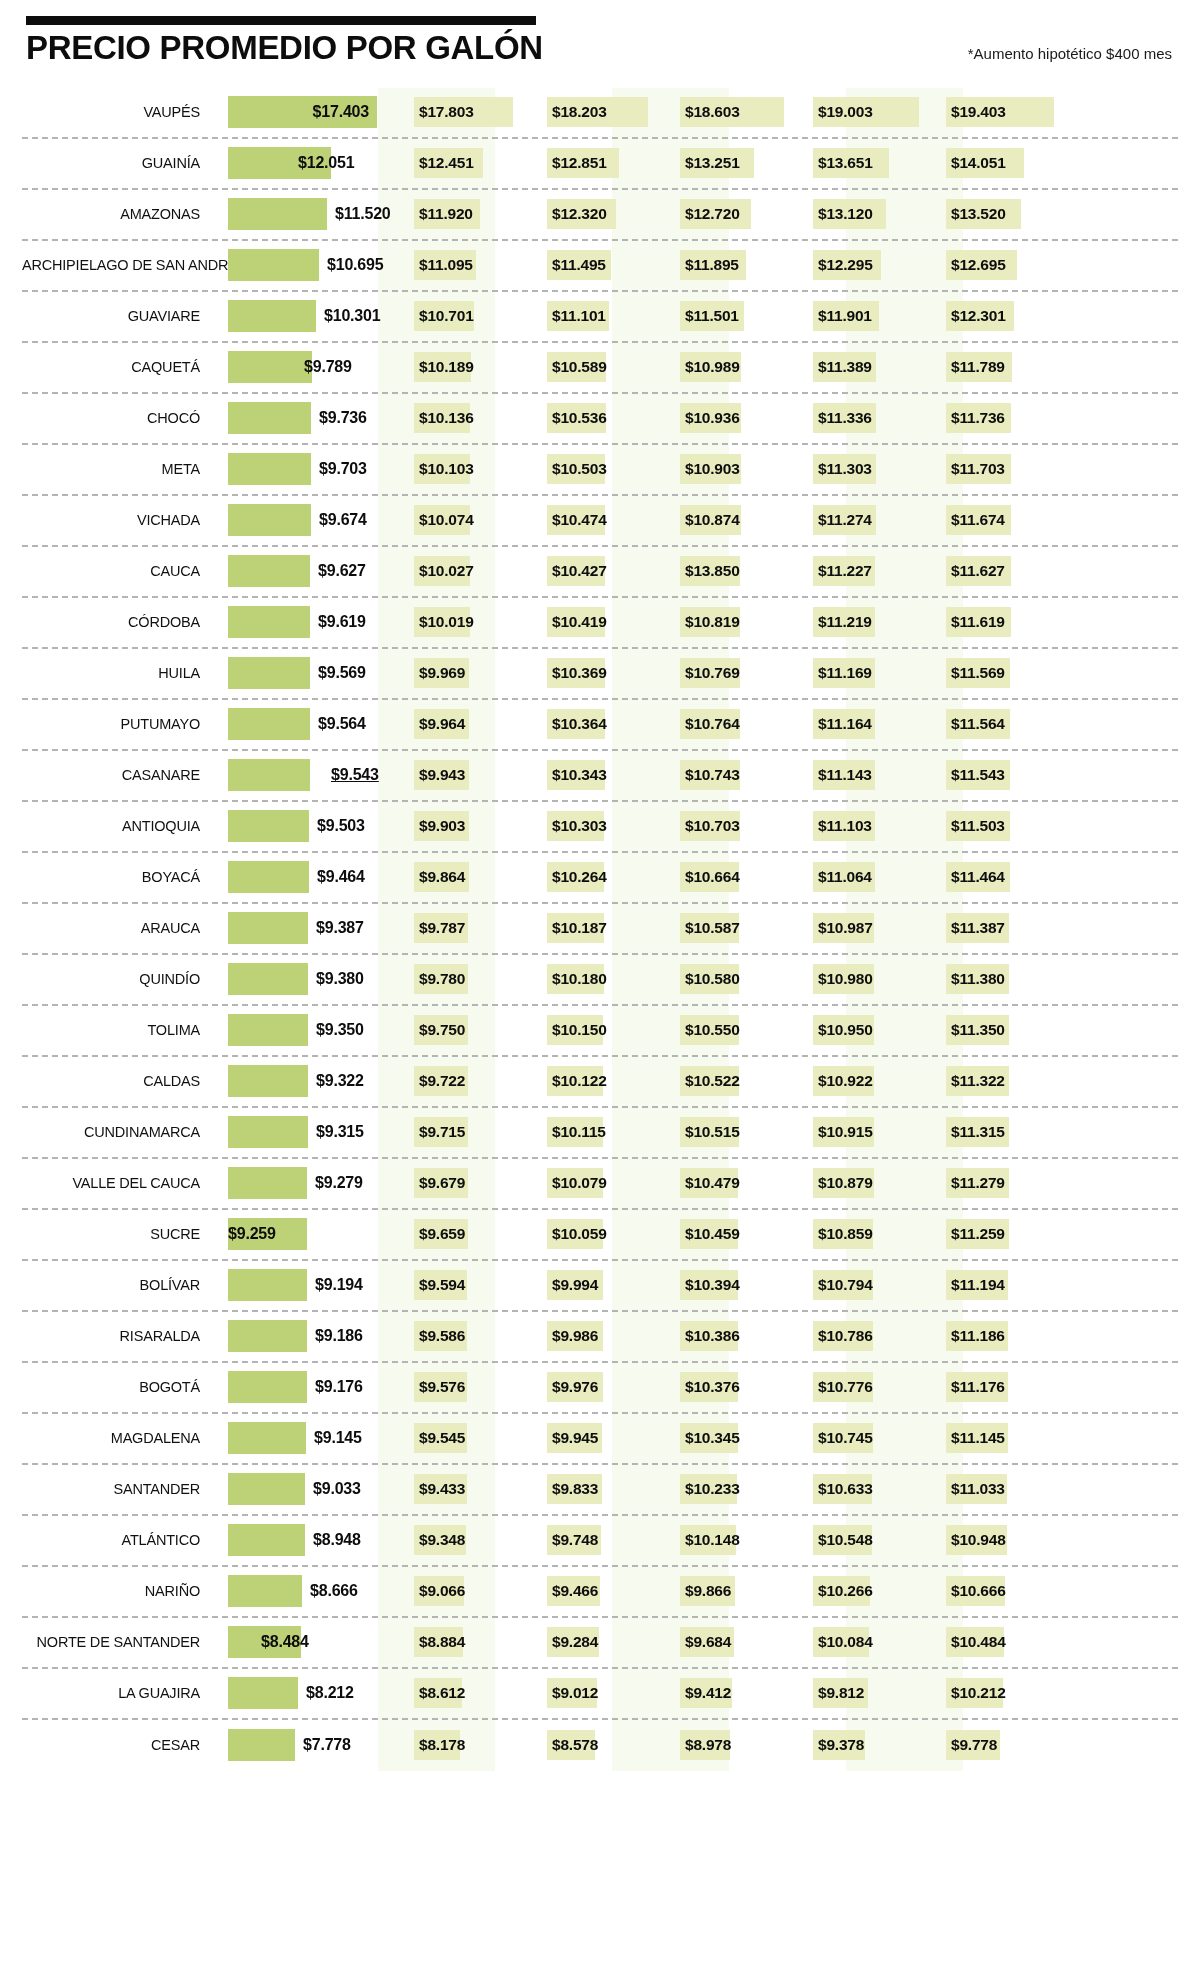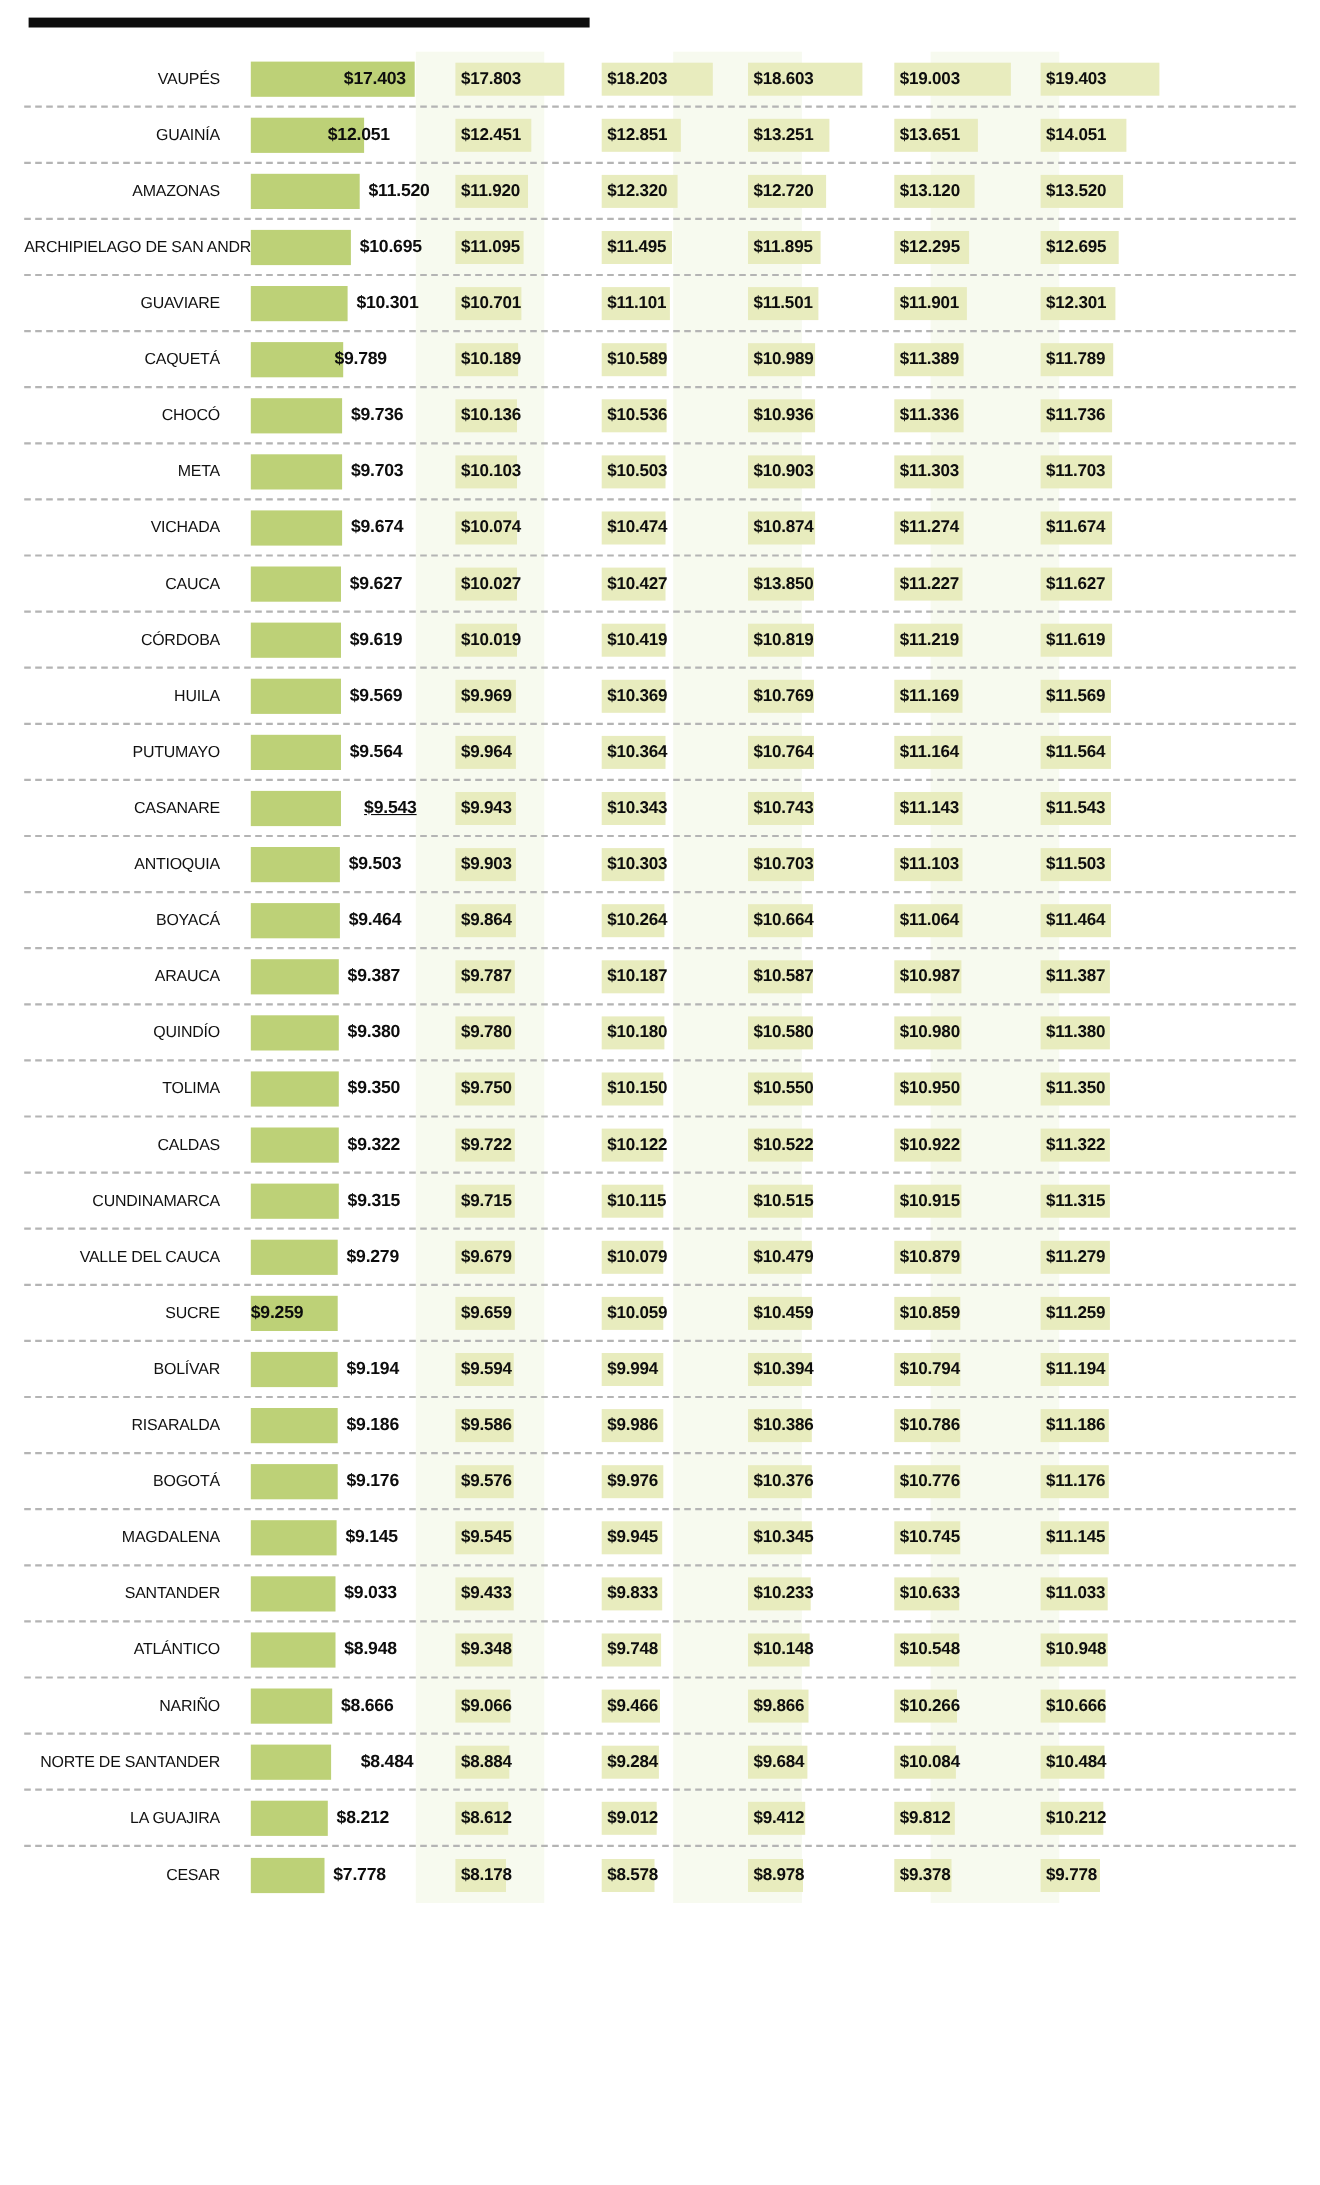--- a/index.html
+++ b/index.html
@@ -175,20 +175,24 @@
     color:#3c3c3c;
   }
 </style>
 </head>
 <body>
 
 <div class="page">
 
   <div class="rule"></div>
 
+  <div class="titlebar">
+    <div class="title">PRECIO PROMEDIO POR GALÓN</div>
+    <div class="note">*Aumento hipotético $400 mes</div>
+  </div>
 
   <div class="grid">
     <div class="colbands" id="colbands">
         <div class="band-spacer"></div>
         <div class="band-main"></div>
         <div class="band tint"></div>
         <div class="band plain"></div>
         <div class="band tint"></div>
         <div class="band plain"></div>
         <div class="band tint"></div>
@@ -1001,21 +1005,21 @@
           </div>
           <div class="cell-m">
             <div class="mbar" style="width:59px"></div>
             <div class="mval">$10.666</div>
           </div>
         </div>
         <div class="row">
           <div class="cell-lbl">NORTE DE SANTANDER</div>
           <div class="cell-main">
             <div class="mainbar" style="width:73px"></div>
-            <div class="mainval" style="margin-left:100px;">$8.484</div>
+            <div class="mainval" style="margin-left:33px;">$8.484</div>
           </div>
           <div class="cell-m">
             <div class="mbar" style="width:49px"></div>
             <div class="mval">$8.884</div>
           </div>
           <div class="cell-m">
             <div class="mbar" style="width:52px"></div>
             <div class="mval">$9.284</div>
           </div>
           <div class="cell-m">

